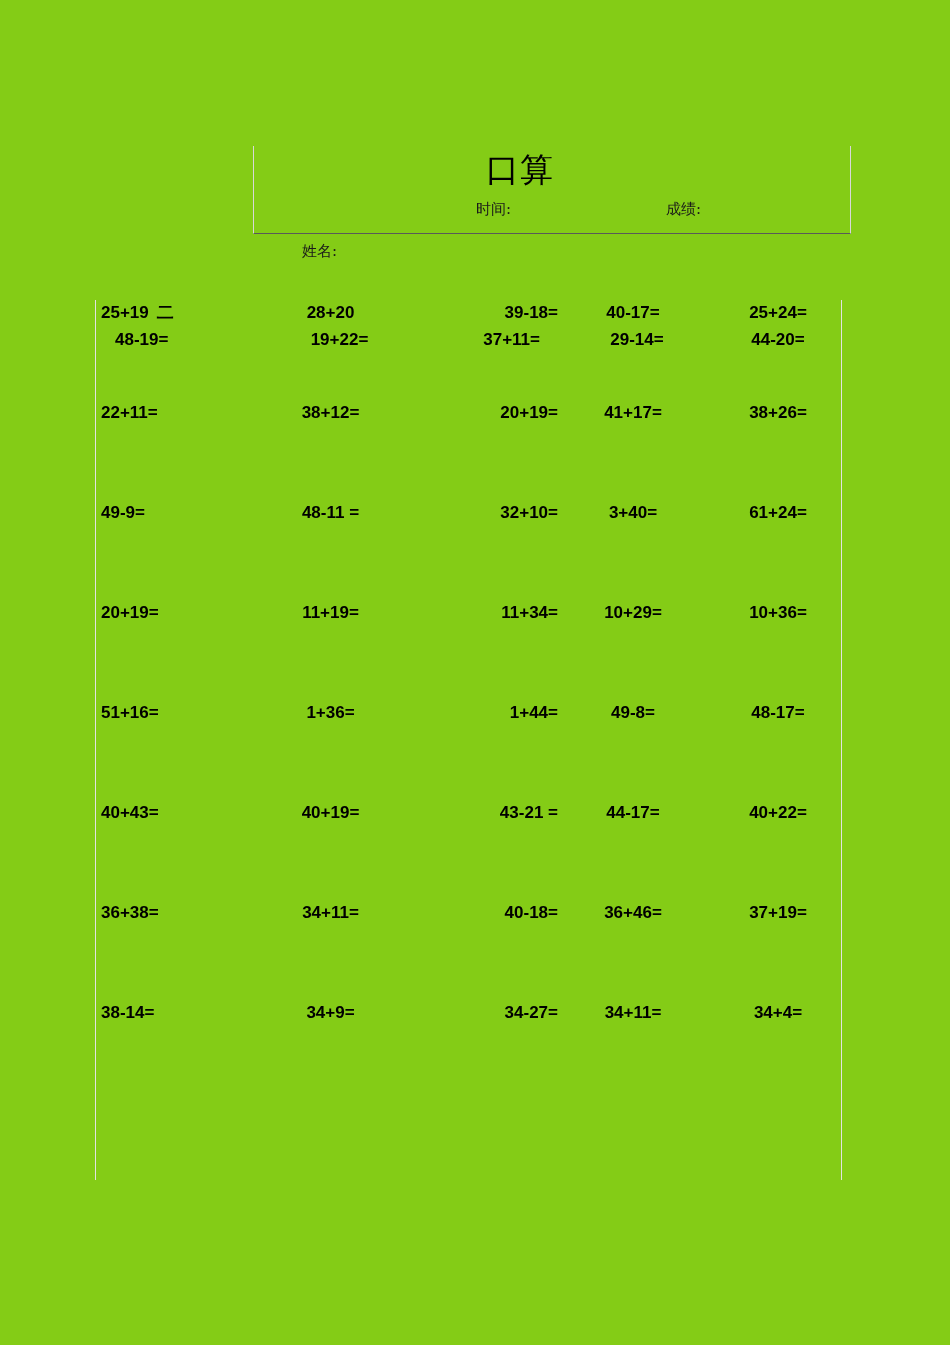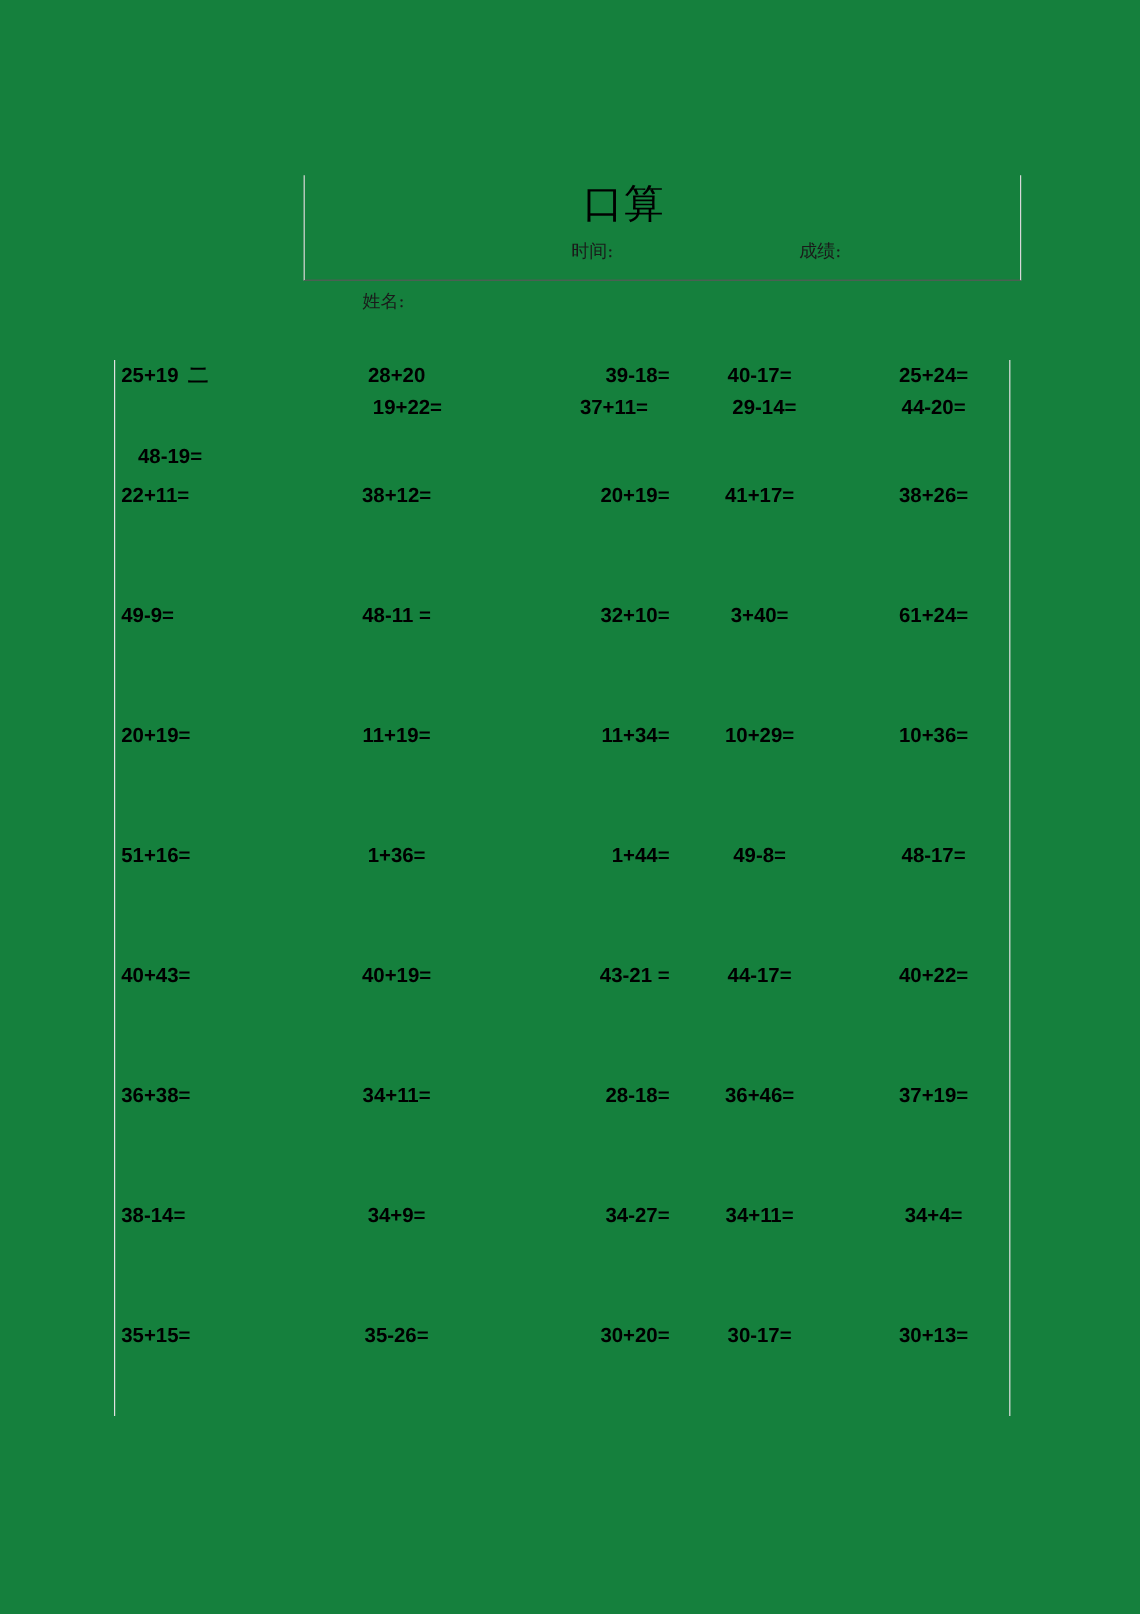--- a/index.html
+++ b/index.html
@@ -16,21 +16,21 @@
     overflow: hidden;
   }
 
   
   .page {
     position: absolute;
     left: 0;
     top: 0;
     width: 950px;
     height: 1345px;
-    background: #15803d;
+    background: #84cc16;
   }
 
   
   .header-block {
     position: absolute;
     left: 253px;
     top: 146px;
     width: 598px;
     height: 88px;
     box-sizing: border-box;
@@ -106,21 +106,21 @@
   }
   
   .c0 { width: 152px; text-align: left;   padding-left: 6px !important; }
   .c1 { width: 155px; text-align: center; }
   .c2 { width: 150px; text-align: right; }
   .c3 { width: 150px; text-align: center; }
   .c4 { width: 140px; text-align: center;  padding-right: 2px !important; }
 
   
   .row0 td .line2 { padding-top: 2px; }
-  .row0 .c0 .line2 { padding-left: 14px; margin-top: 40px; }
+  .row0 .c0 .line2 { padding-left: 14px; }
   .row0 .c1 .line2 { padding-left: 18px; }
   .row0 .c2 .line2 { padding-right: 18px; }
   .row0 .c3 .line2 { padding-left: 8px; }
   .row0 .c4 .line2 { padding-right: 0px; }
 
   .eq-glyph {
     font-family: "DejaVu Serif", "Liberation Serif", serif;
     font-size: 17px;
     padding-left: 8px;
   }
@@ -258,21 +258,21 @@
       </tr>
 
       <tr>
         <td class="c0">
             <span class="line">36+38=</span>
           </td>
         <td class="c1">
             <span class="line">34+11=</span>
           </td>
         <td class="c2">
-            <span class="line">28-18=</span>
+            <span class="line">40-18=</span>
           </td>
         <td class="c3">
             <span class="line">36+46=</span>
           </td>
         <td class="c4">
             <span class="line">37+19=</span>
           </td>
       </tr>
 
       <tr>
@@ -286,33 +286,16 @@
             <span class="line">34-27=</span>
           </td>
         <td class="c3">
             <span class="line">34+11=</span>
           </td>
         <td class="c4">
             <span class="line">34+4=</span>
           </td>
       </tr>
 
-      <tr>
-        <td class="c0">
-            <span class="line">35+15=</span>
-          </td>
-        <td class="c1">
-            <span class="line">35-26=</span>
-          </td>
-        <td class="c2">
-            <span class="line">30+20=</span>
-          </td>
-        <td class="c3">
-            <span class="line">30-17=</span>
-          </td>
-        <td class="c4">
-            <span class="line">30+13=</span>
-          </td>
-      </tr>
     </tbody>
   </table>
 
 </div>
 
 </body></html>

